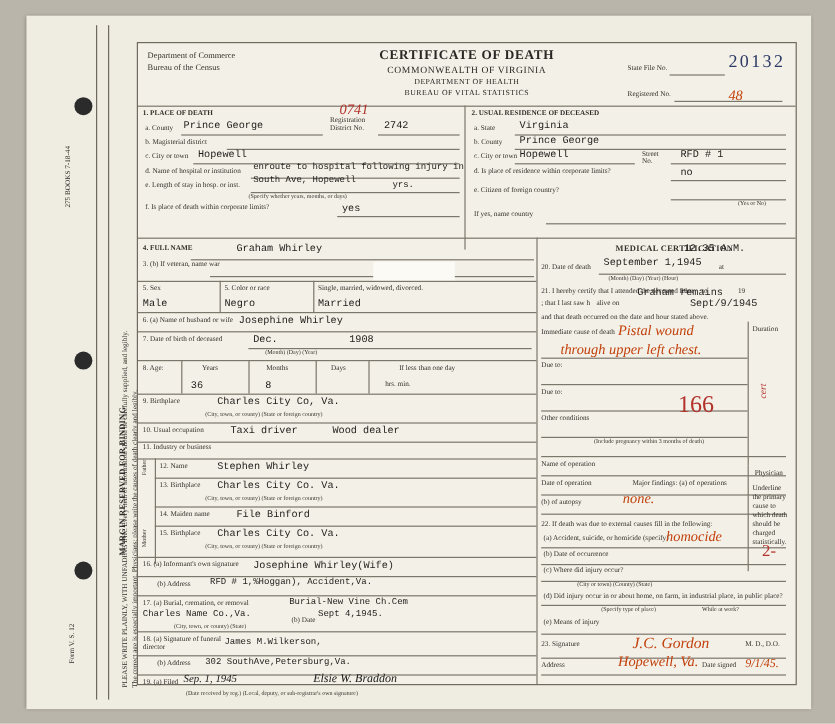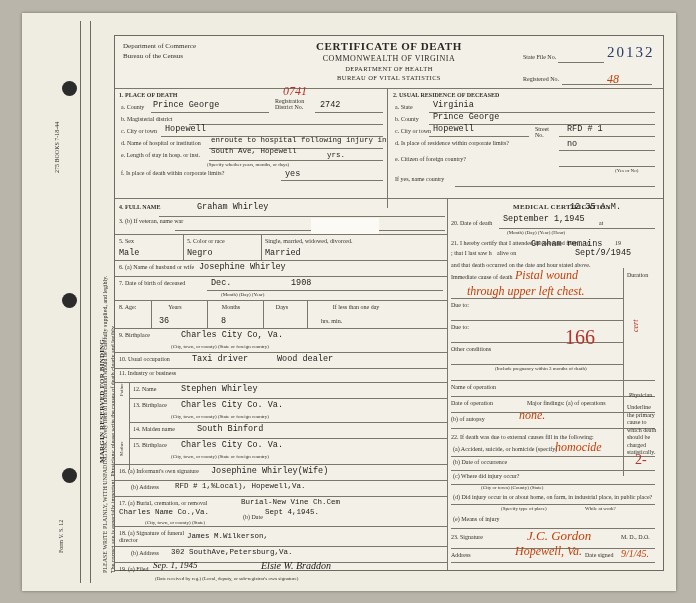--- a/index.html
+++ b/index.html
@@ -298,32 +298,32 @@
     <div class="rulev" style="left:14px;top:346px;height:88px;"></div>
 
     <div class="lbl" style="left:18px;top:350px;">12. Name</div>
     <div class="tw" style="left:66px;top:348px;">Stephen Whirley</div>
     <div class="rule" style="left:14px;top:362px;width:318px;"></div>
     <div class="lbl" style="left:18px;top:366px;">13. Birthplace</div>
     <div class="tw" style="left:66px;top:364px;">Charles City Co. Va.</div>
     <div class="lbl" style="left:56px;top:378px;font-size:5px;">(City, town, or county)                                  (State or foreign country)</div>
     <div class="rule" style="left:14px;top:386px;width:318px;"></div>
     <div class="lbl" style="left:18px;top:390px;">14. Maiden name</div>
-    <div class="tw" style="left:82px;top:388px;">South Binford</div>
+    <div class="tw" style="left:82px;top:388px;">File Binford</div>
     <div class="rule" style="left:14px;top:402px;width:318px;"></div>
     <div class="lbl" style="left:18px;top:406px;">15. Birthplace</div>
     <div class="tw" style="left:66px;top:404px;">Charles City Co. Va.</div>
     <div class="lbl" style="left:56px;top:418px;font-size:5px;">(City, town, or county)                                  (State or foreign country)</div>
     <div class="rule" style="left:0;top:428px;width:332px;"></div>
 
     <div class="lbl" style="left:4px;top:432px;">16. (a) Informant's own signature</div>
     <div class="tw" style="left:96px;top:430px;">Josephine Whirley(Wife)</div>
     <div class="rule" style="left:0;top:444px;width:332px;"></div>
     <div class="lbl" style="left:16px;top:448px;">(b) Address</div>
-    <div class="tw s" style="left:60px;top:446px;">RFD # 1,%Local), Hopewell,Va.</div>
+    <div class="tw s" style="left:60px;top:446px;">RFD # 1,%Hoggan), Accident,Va.</div>
     <div class="rule" style="left:0;top:460px;width:332px;"></div>
 
     <div class="lbl" style="left:4px;top:464px;">17. (a) Burial, cremation, or removal</div>
     <div class="tw s" style="left:126px;top:462px;">Burial-New Vine Ch.Cem</div>
     <div class="tw s" style="left:4px;top:472px;">Charles Name Co.,Va.</div>
     <div class="lbl" style="left:128px;top:478px;">(b) Date</div>
     <div class="tw s" style="left:150px;top:472px;">Sept 4,1945.</div>
     <div class="lbl" style="left:30px;top:484px;font-size:5px;">(City, town, or county)                                  (State)</div>
     <div class="rule" style="left:0;top:490px;width:332px;"></div>
 

